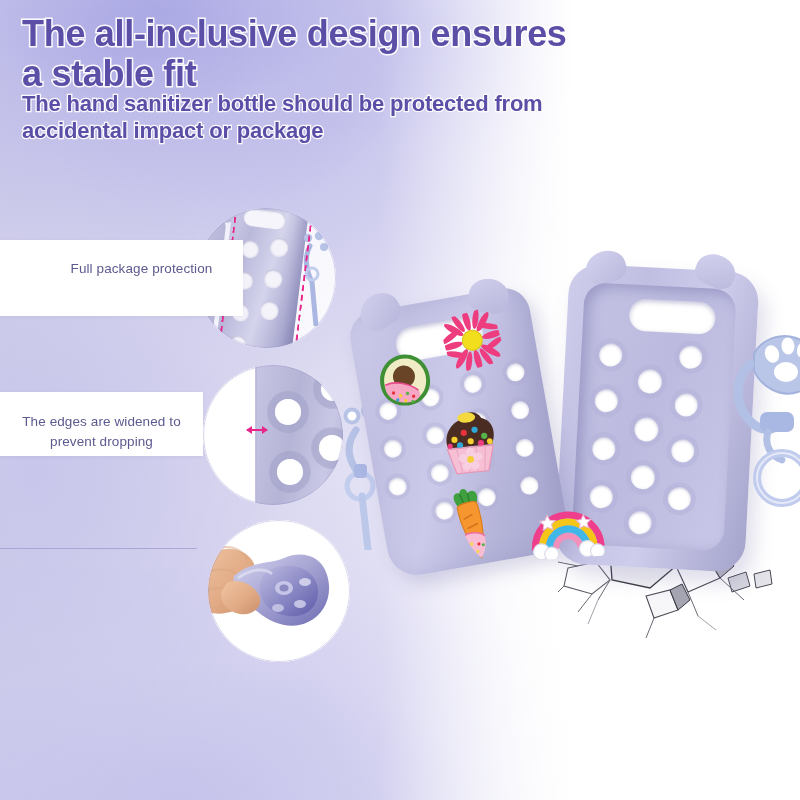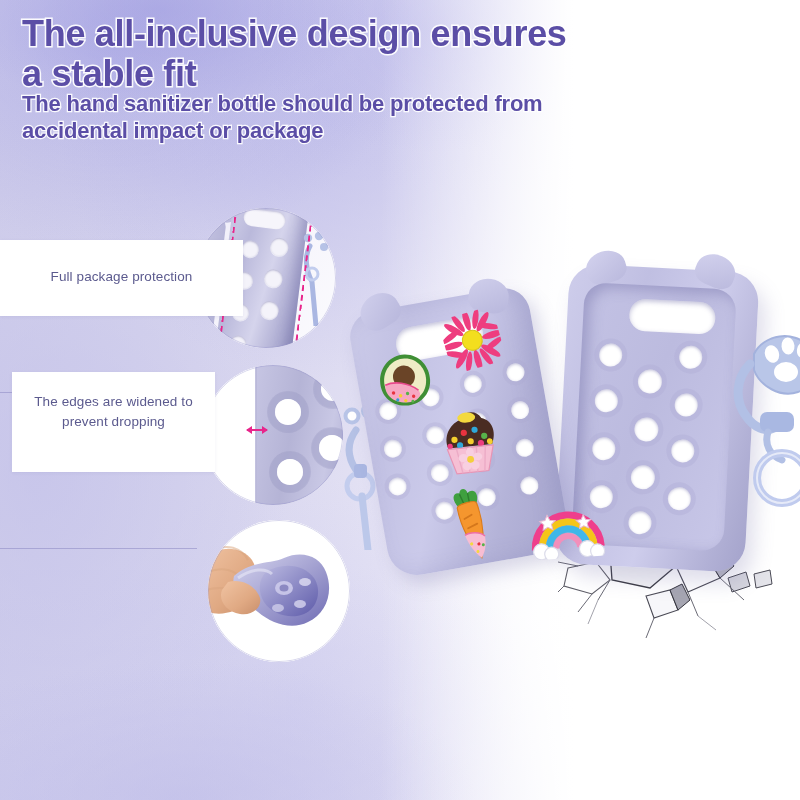--- a/index.html
+++ b/index.html
@@ -60,22 +60,22 @@
   .band{
     position:absolute;left:0;background:#ffffff;
     box-shadow:0 1px 3px rgba(110,105,160,.10);
   }
   .band-txt{
     position:absolute;left:0;width:100%;text-align:center;
     color:#5b5a8e;font-size:13.5px;line-height:20px;
     letter-spacing:.1px;
   }
   .band1{top:240px;width:243px;height:76px;}
-  .band1 .band-txt{top:27px;}
-  .band2{top:372px;width:203px;height:100px;margin-left:12px;}
+  .band1 .band-txt{top:19px;margin-left:20px;}
+  .band2{top:392px;width:203px;height:64px;}
   .band2 .band-txt{top:20px;}
   .band3{top:548px;width:197px;height:89px;}
   .band3 .band-txt{top:14px;}
 
   
   .callout{position:absolute;border-radius:50%;overflow:hidden;}
   .c1{left:196px;top:208px;width:140px;height:140px;background:#f3f1fa;}
   .c2{left:203px;top:365px;width:140px;height:140px;background:#ffffff;}
   .c3{left:208px;top:520px;width:142px;height:142px;background:#ffffff;}
   .c-ring{position:absolute;border-radius:50%;border:1px solid rgba(150,146,205,.38);}

